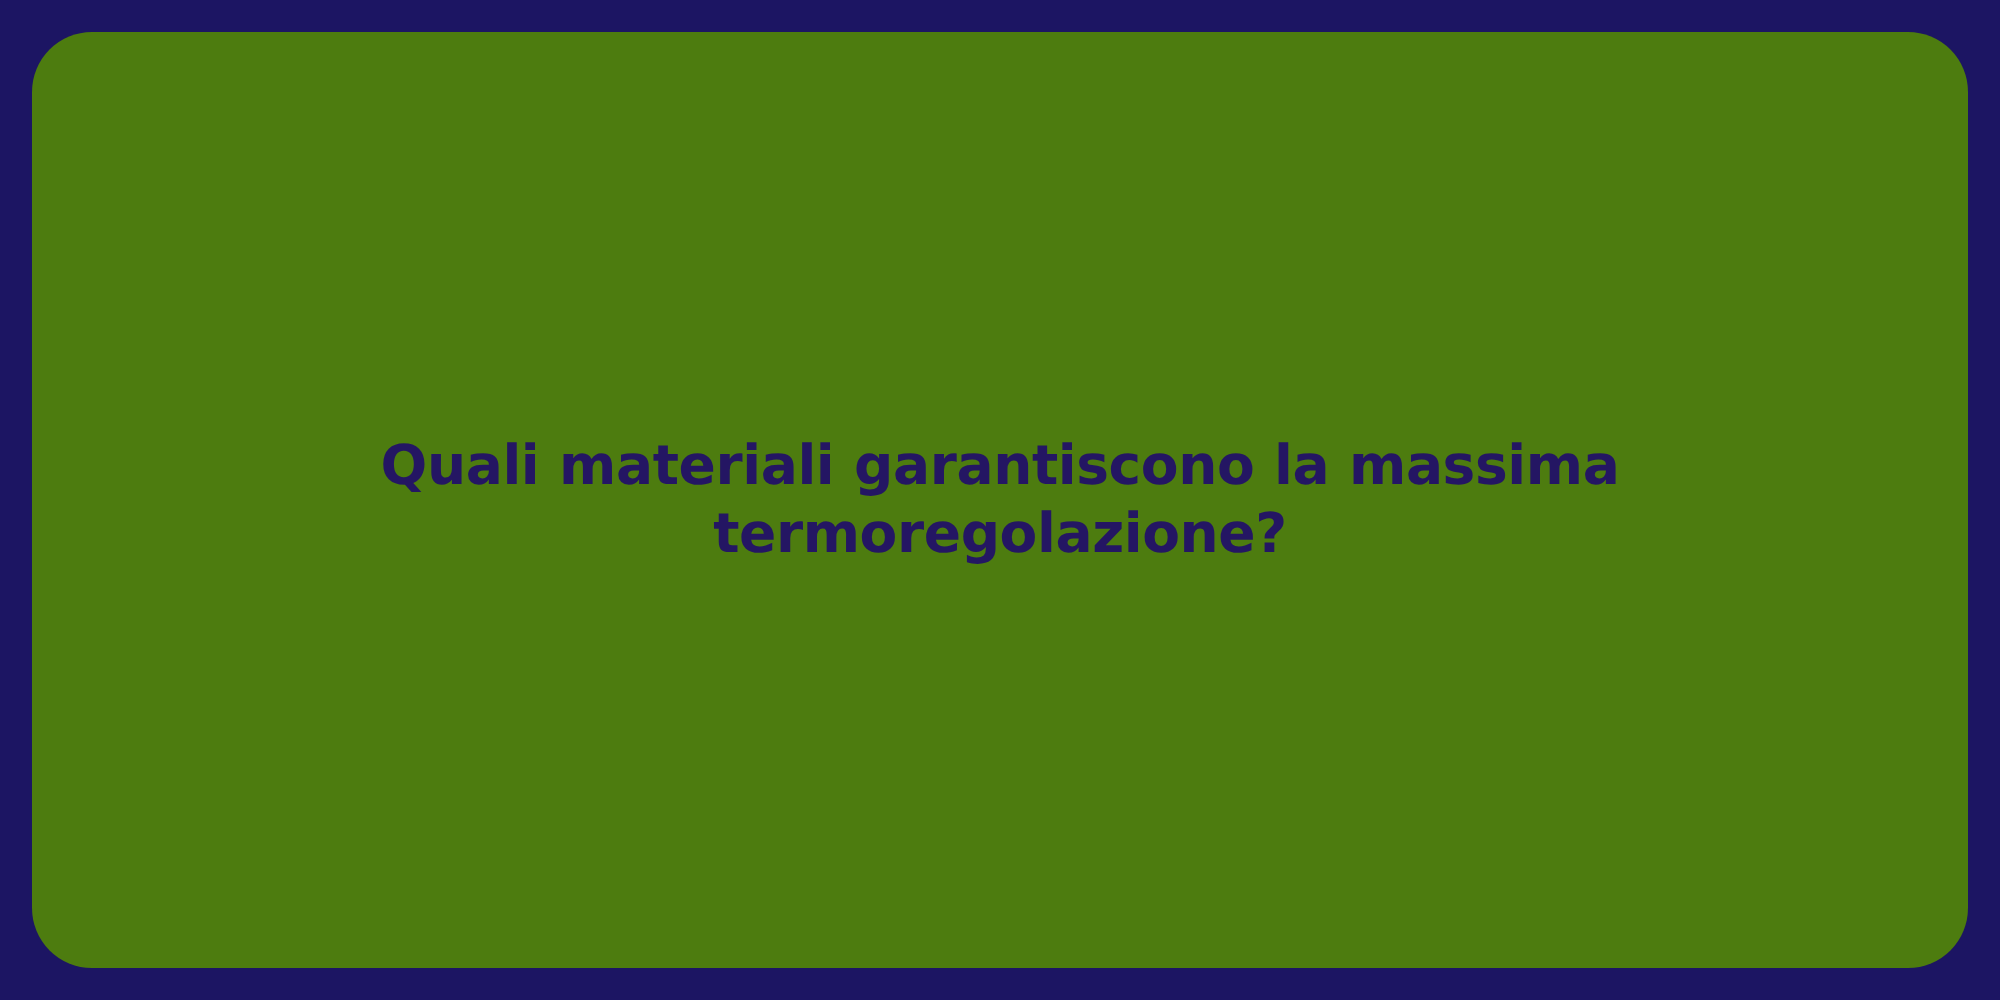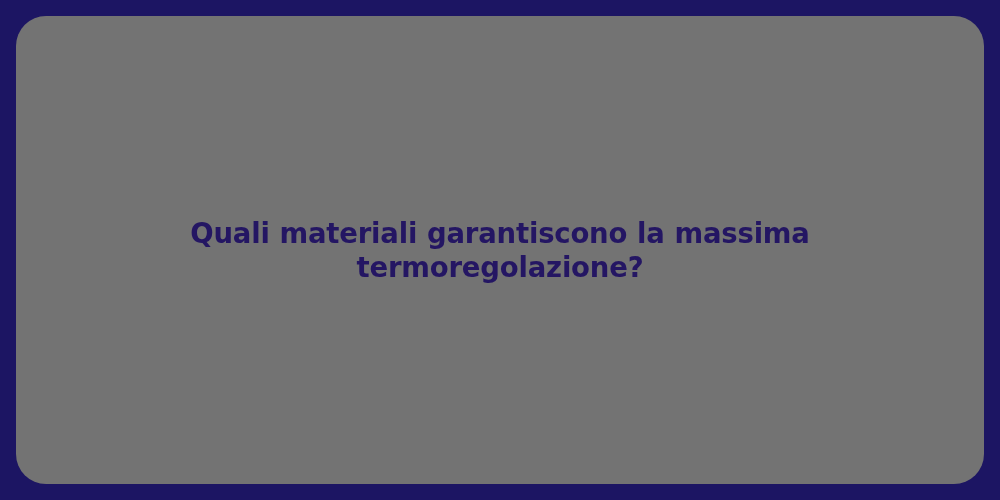--- a/index.html
+++ b/index.html
@@ -21,21 +21,21 @@
     width: 1000px;
     height: 500px;
     background: #1c1563;
     box-sizing: border-box;
     padding: 16px;
   }
 
   #question-panel {
     width: 100%;
     height: 100%;
-    background: #737373;
+    background: #4d7c0f;
     border-radius: 30px;
     box-sizing: border-box;
     display: flex;
     align-items: center;
     justify-content: center;
     padding: 0 44px;
   }
 
   #question-text {
     color: #241663;

